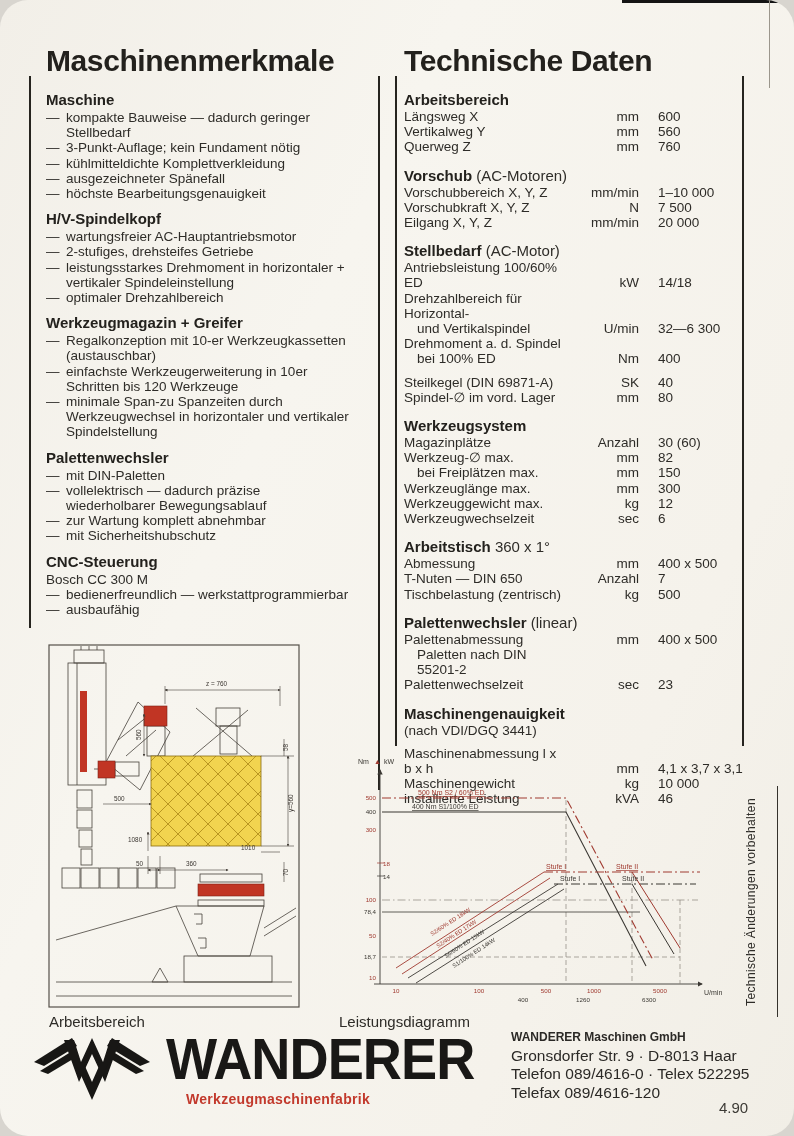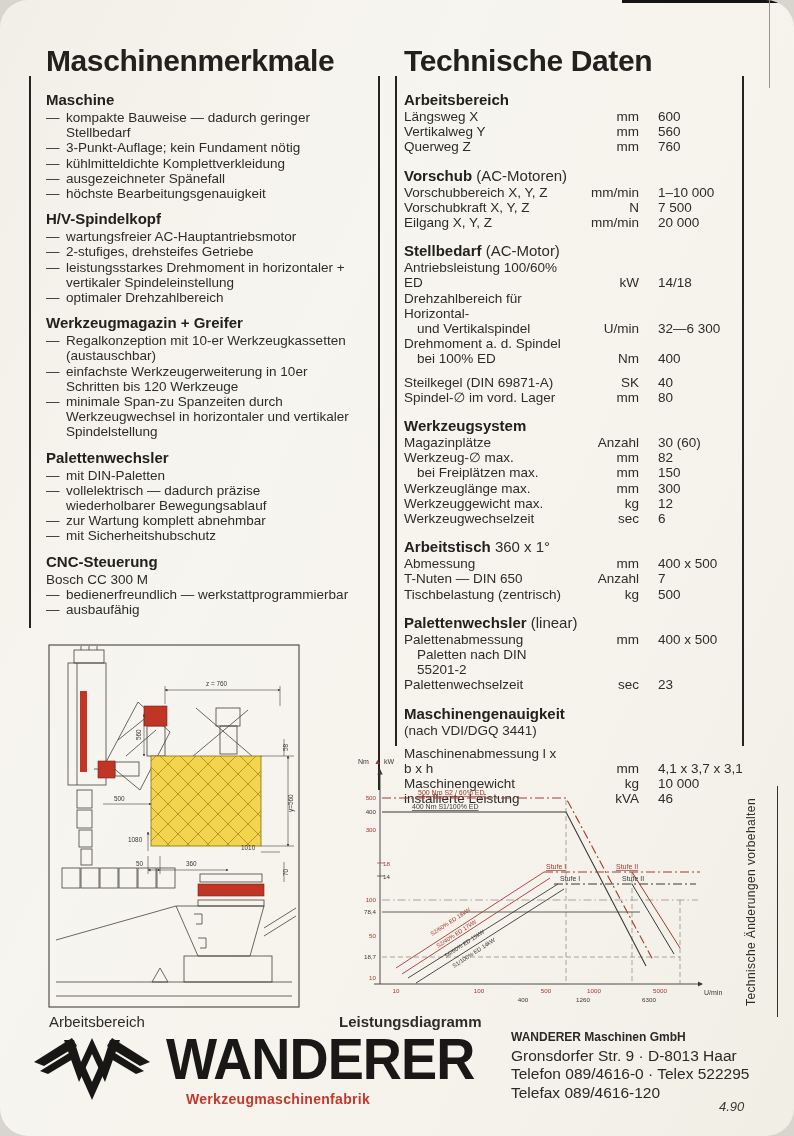--- a/index.html
+++ b/index.html
@@ -35,36 +35,36 @@
   .srow.gap { margin-top:8px; }
   .slabel .l2 { display:block; padding-left:13px; }
   .slabel.ind { padding-left:13px; }
   .sunit { text-align:right; white-space:nowrap; }
   .sval { text-align:left; white-space:nowrap; }
 
   
   .drawing-wrap { position:absolute; left:48px; top:644px; }
   .fig-caption { position:absolute; font-size:15px; color:#2e2c28; }
   .cap-left { left:49px; top:1013px; }
-  .cap-chart { left:339px; top:1013px;font-weight:bold; }
+  .cap-chart { left:339px; top:1013px; }
   .chart-wrap { position:absolute; left:348px; top:752px; }
 
   .side-note { position:absolute; left:744px; top:788px; height:228px;
     writing-mode:vertical-rl; transform:rotate(180deg);
     font-size:12px; letter-spacing:0.4px; color:#2e2c28; text-align:center; }
   .rule-note { position:absolute; left:777px; top:786px; width:1.3px; height:231px; background:#35322c; }
 
   
   .logo-wrap { position:absolute; left:34px; top:1034px; }
   .brand { position:absolute; left:166px; top:1026px; font-size:57px; font-weight:700;
     color:#191816; letter-spacing:-1px; transform:scaleX(0.95); transform-origin:left top; white-space:nowrap; }
   .brand-sub { position:absolute; left:186px; top:1091px; font-size:14px; font-weight:700; color:#c2392c; letter-spacing:0.3px; }
   .addr { position:absolute; left:511px; top:1028px; font-size:15.5px; line-height:18.5px; color:#2b2926; }
   .addr .a1 { font-weight:700; font-size:12px; }
-  .print-code { position:absolute; left:719px; top:1099px; font-size:13px; color:#3c3a35;font-style:italic; }
+  .print-code { position:absolute; left:719px; top:1099px; font-size:15px; color:#3c3a35; }
 
   text { font-family:"Liberation Sans", sans-serif; }
 </style>
 </head>
 <body>
 
 <div class="page">
 
   <div class="scanline-top"></div>
   <div class="scanline-right"></div>

